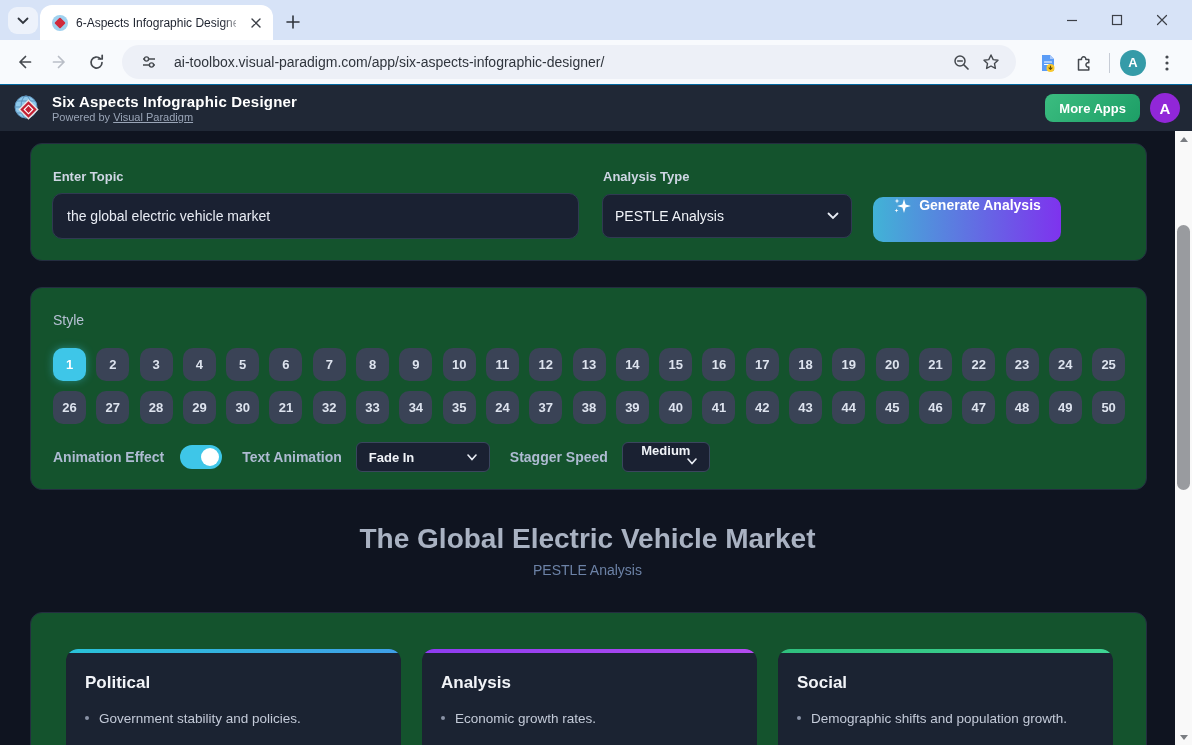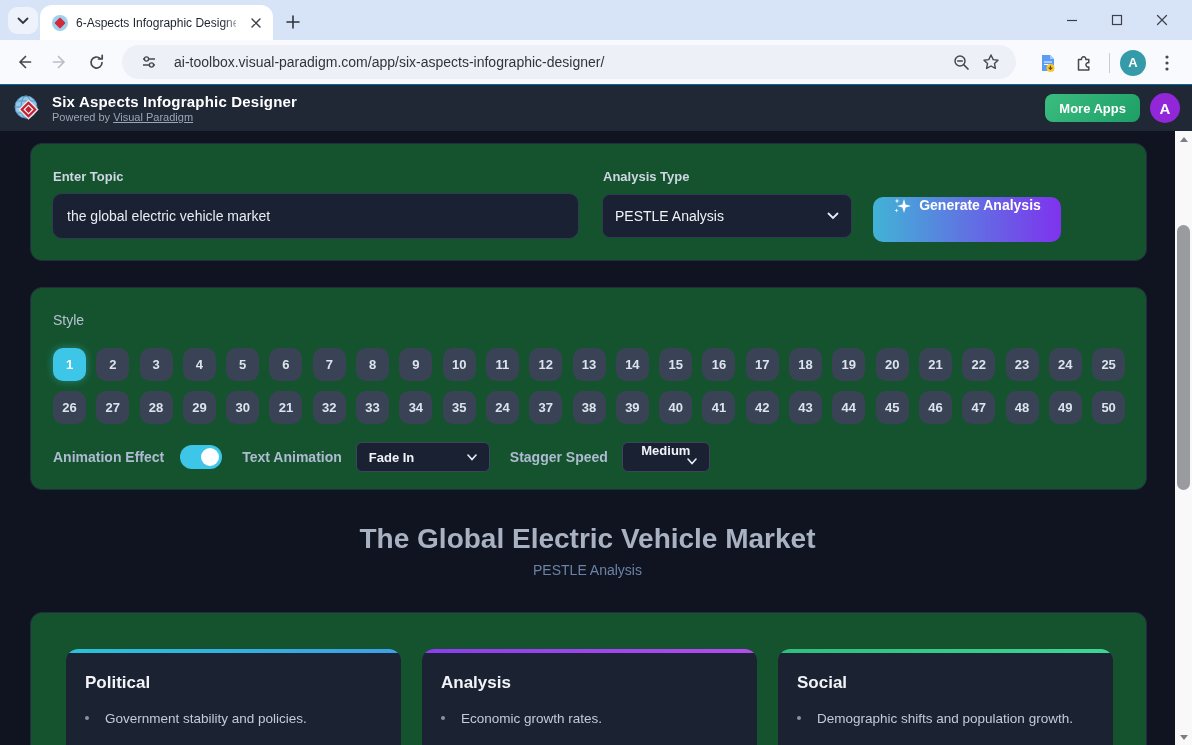--- a/index.html
+++ b/index.html
@@ -68,21 +68,21 @@
   .gap-l { margin-left:20px; } .gap-m { margin-left:14px; }
 
   .result-title { position:absolute; left:0; top:392px; width:1175px; text-align:center; font-size:28px; font-weight:bold; color:#a9b2c2; }
   .result-sub { position:absolute; left:0; top:431px; width:1175px; text-align:center; font-size:14px; color:#6c82a6; }
 
   .cards-row { position:absolute; left:35px; top:36px; display:flex; gap:21px; }
   .aspect-card { width:335px; height:150px; background:#1b2332; border-radius:12px; overflow:hidden; }
   .card-accent { height:4px; width:100%; }
   .card-title { font-size:17px; font-weight:bold; color:#f2f4f8; padding:20px 19px 0 19px; }
   .card-items { list-style:none; padding:18px 19px 0 19px; }
-  .card-item { font-size:13.5px; color:#c3cad8; display:flex; align-items:baseline; gap:16px; }
+  .card-item { font-size:13.5px; color:#c3cad8; display:flex; align-items:baseline; gap:10px; }
   .card-item .dot { width:4px; height:4px; border-radius:50%; background:#8a93a6; flex:0 0 4px; position:relative; top:-3px; }
 
   
   .scrollbar { position:absolute; right:0; top:131px; width:17px; height:614px; background:#f9f9f9; }
   .sb-arrow { position:absolute; left:0; width:17px; height:16px; display:flex; align-items:center; justify-content:center; cursor:pointer; }
   .sb-up { top:0; } .sb-down { bottom:0; }
   .tri-up { width:0; height:0; border-left:4px solid transparent; border-right:4px solid transparent; border-bottom:5px solid #7a7d82; }
   .tri-down { width:0; height:0; border-left:4px solid transparent; border-right:4px solid transparent; border-top:5px solid #7a7d82; }
   .sb-thumb { position:absolute; left:2px; top:94px; width:13px; height:265px; background:#999b9f; border-radius:7px; cursor:pointer; }
 

